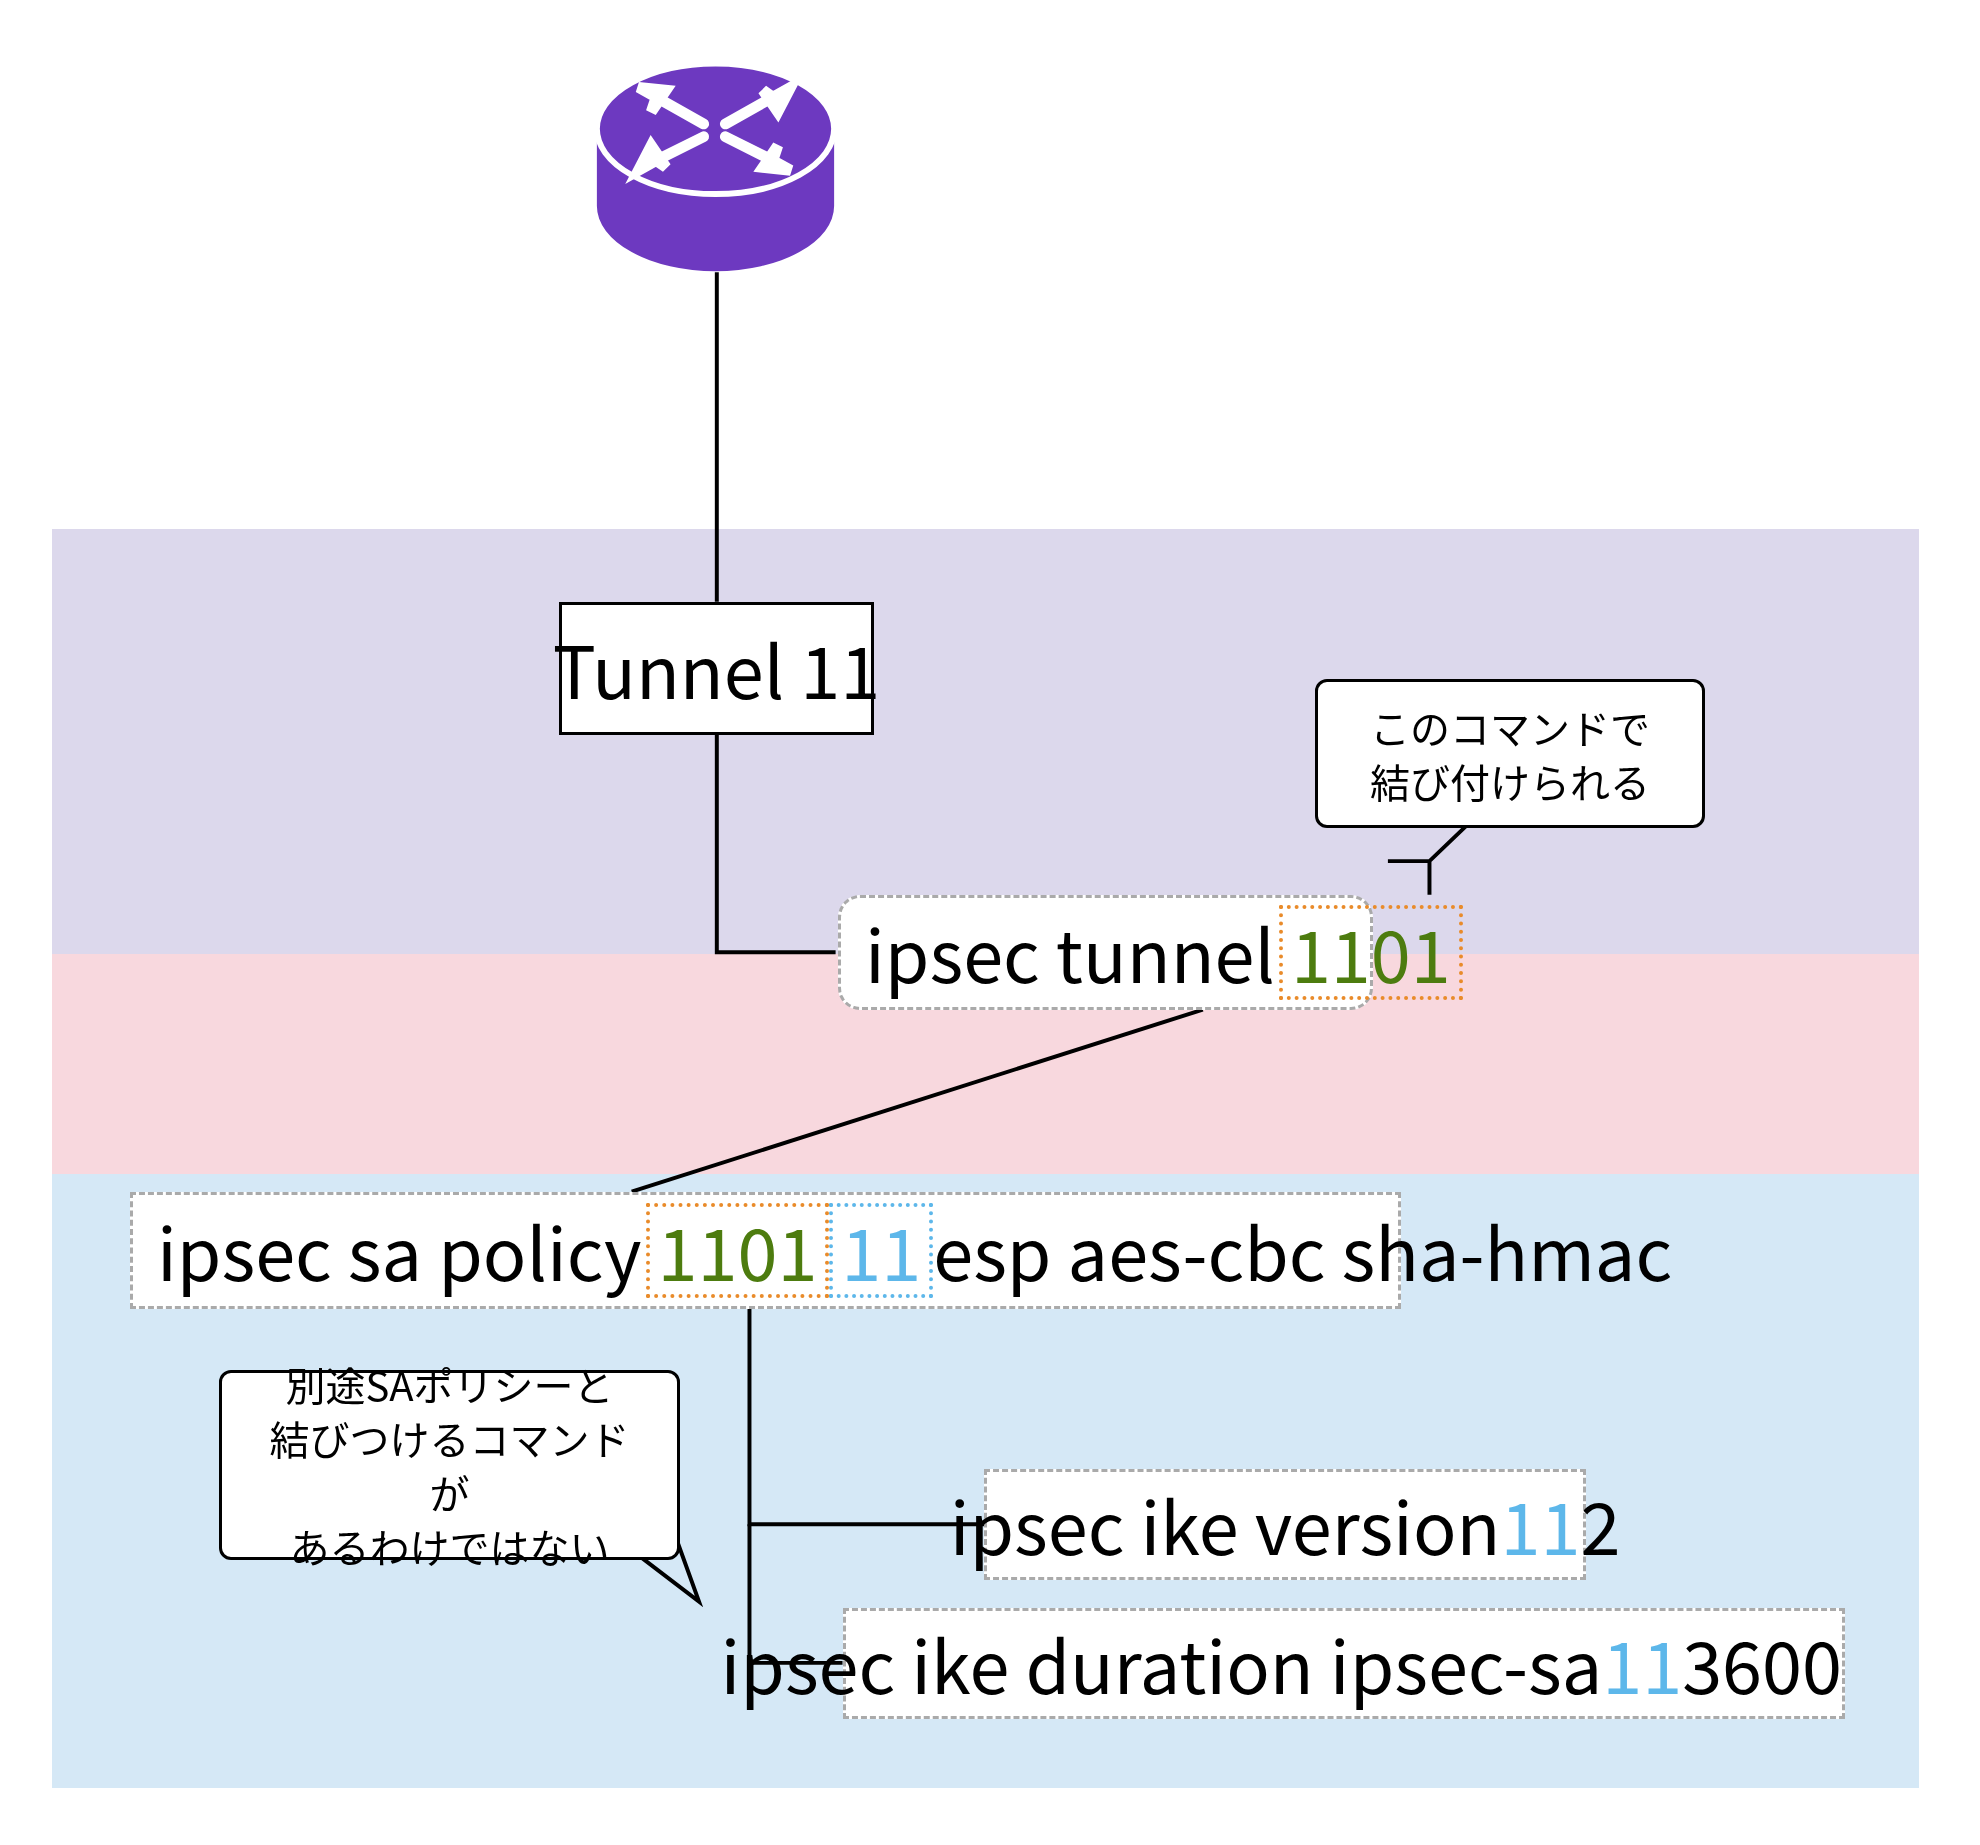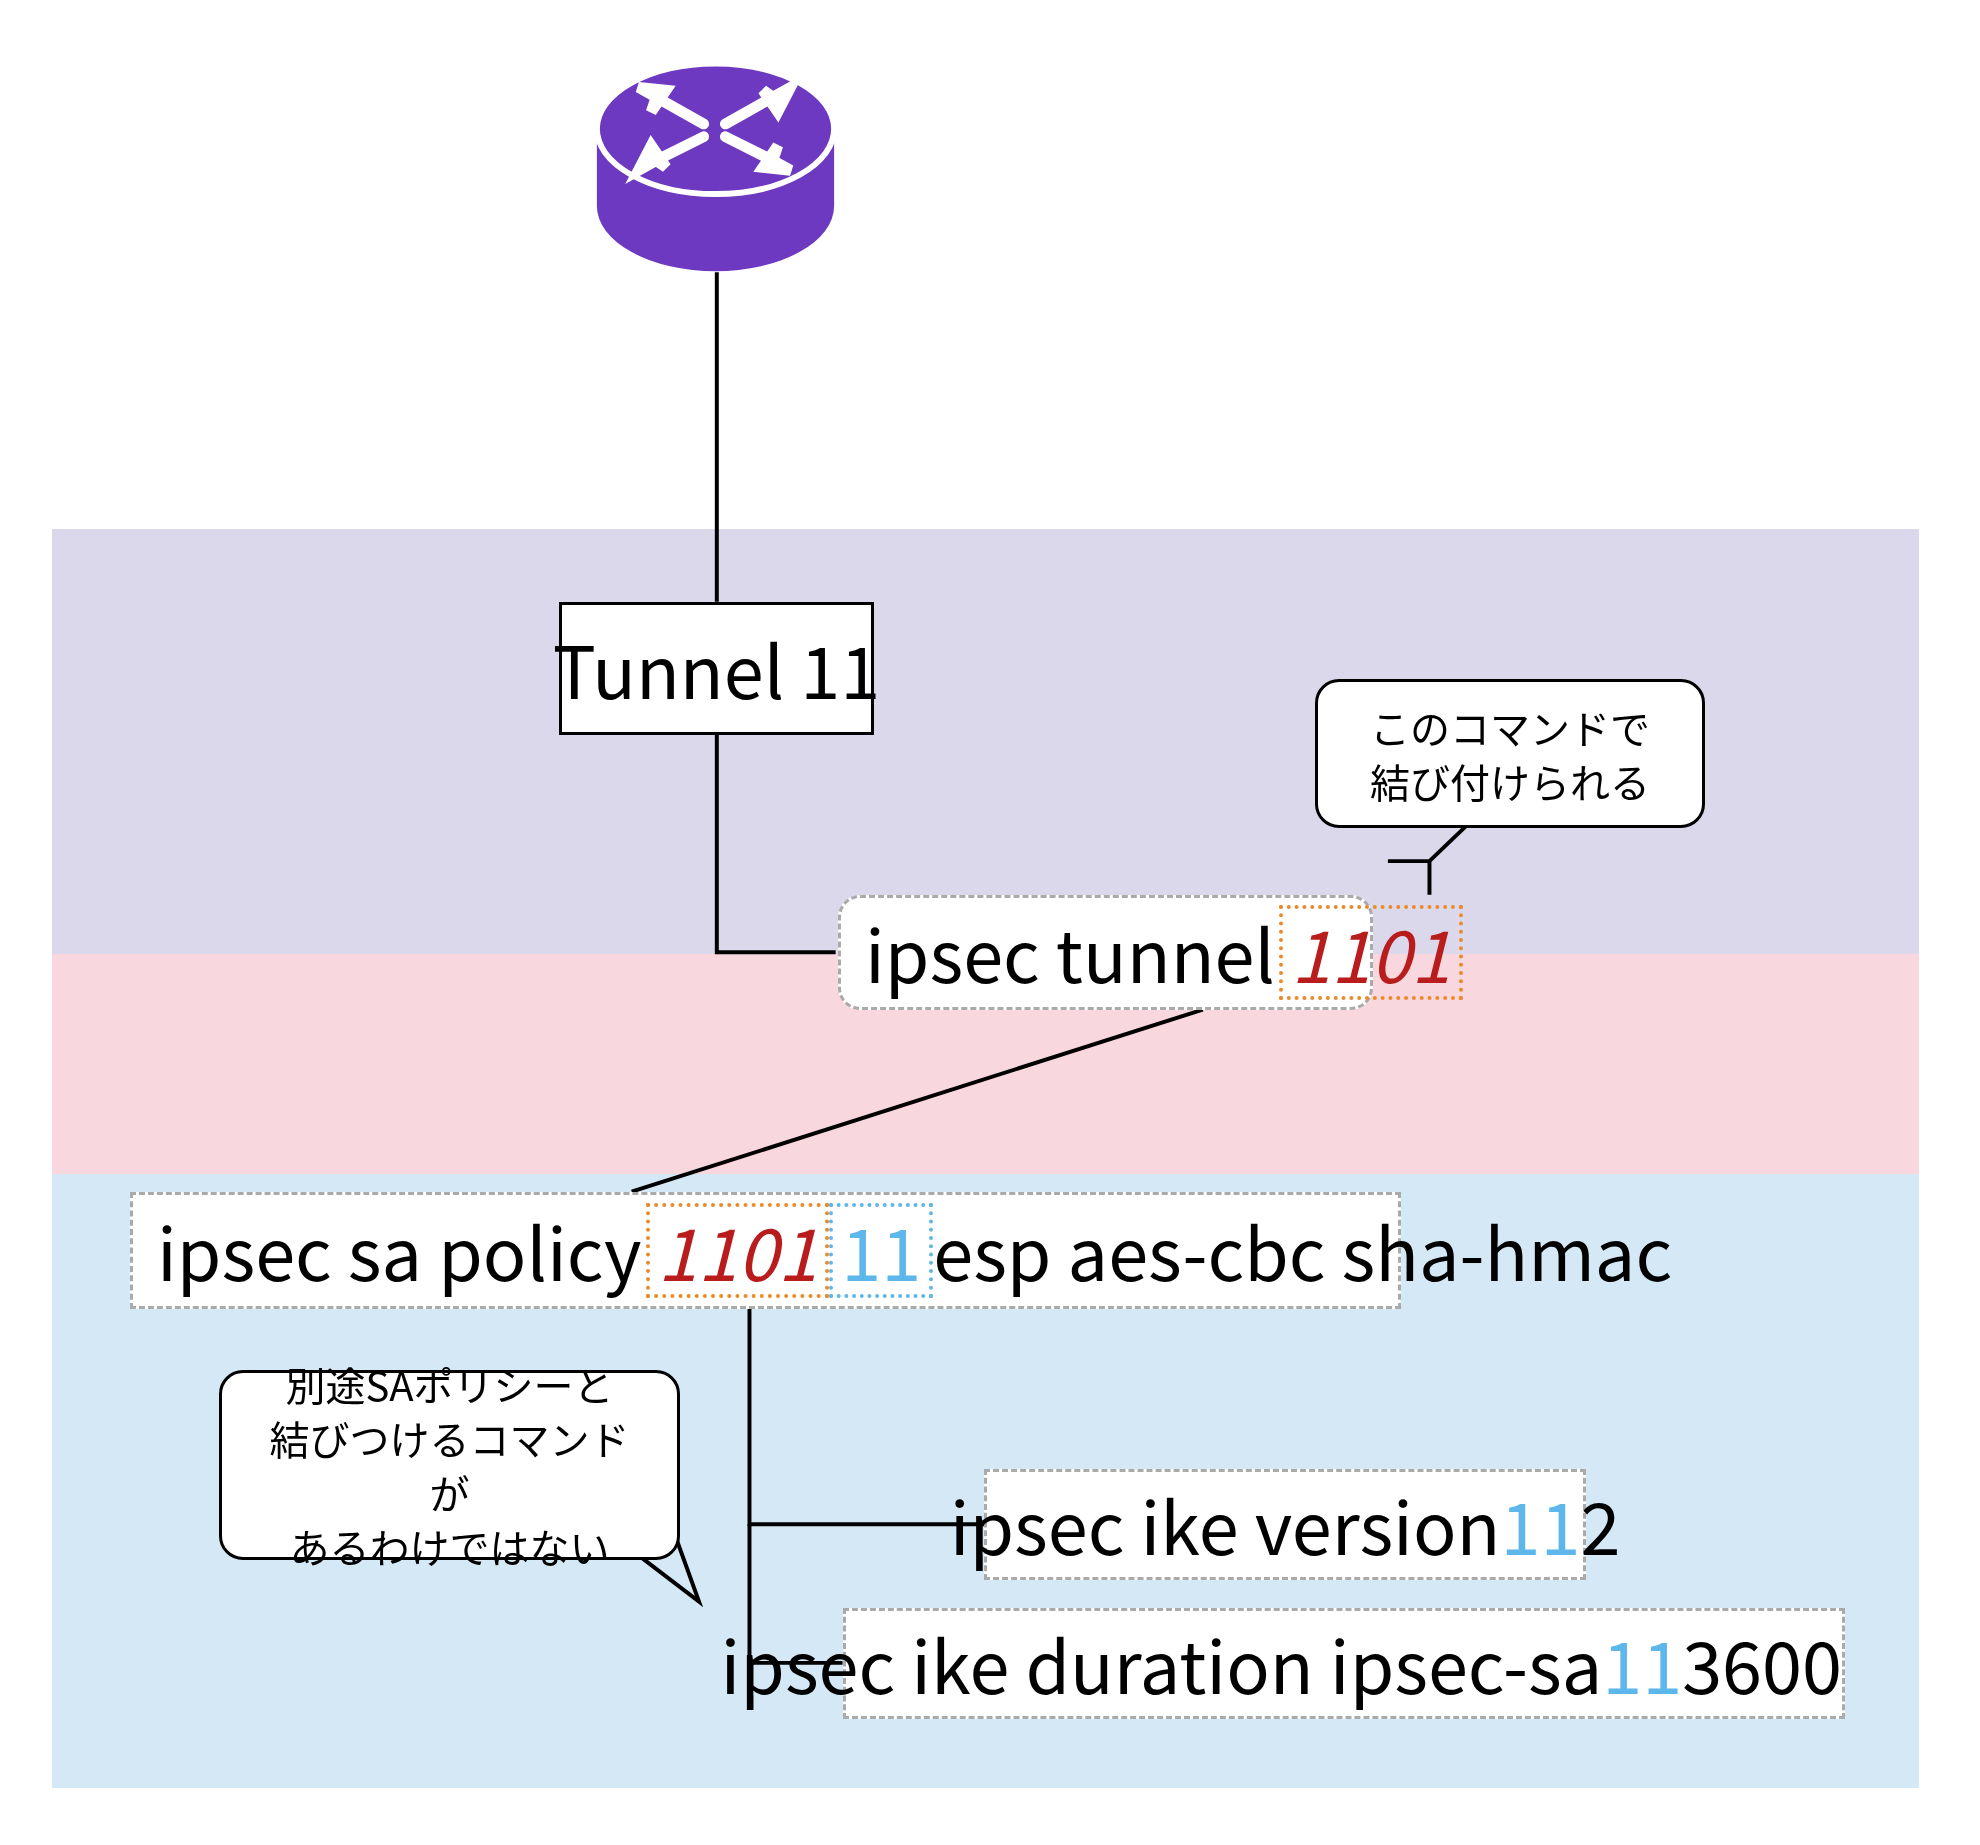--- a/index.html
+++ b/index.html
@@ -40,30 +40,30 @@
   .dash-border  { border: 3px dashed #aaa; }
 
   .pad-l { padding-left: 24px; }
 
   .highlight {
     display: inline-block;
     border: 4px dotted;
     padding: 2px 8px;
     box-sizing: border-box;
   }
-  .hl-orange { color: #b91c1c; border-color: #e98b2a; font-style: italic; }
+  .hl-orange { color: #4d7c0f; border-color: #e98b2a; }
   .hl-blue   { color: #5db7ea; border-color: #5db7ea; }
   .txt-blue   { color: #5db7ea; }
 
   
   .callout {
     position: absolute;
     background: #ffffff;
     border: 3px solid #000;
-    border-radius: 24px;
+    border-radius: 12px;
     box-sizing: border-box;
     display: flex;
     align-items: center;
     justify-content: center;
     text-align: center;
     font-size: 40px;
     line-height: 1.35;
     padding: 10px 30px;
   }
 

